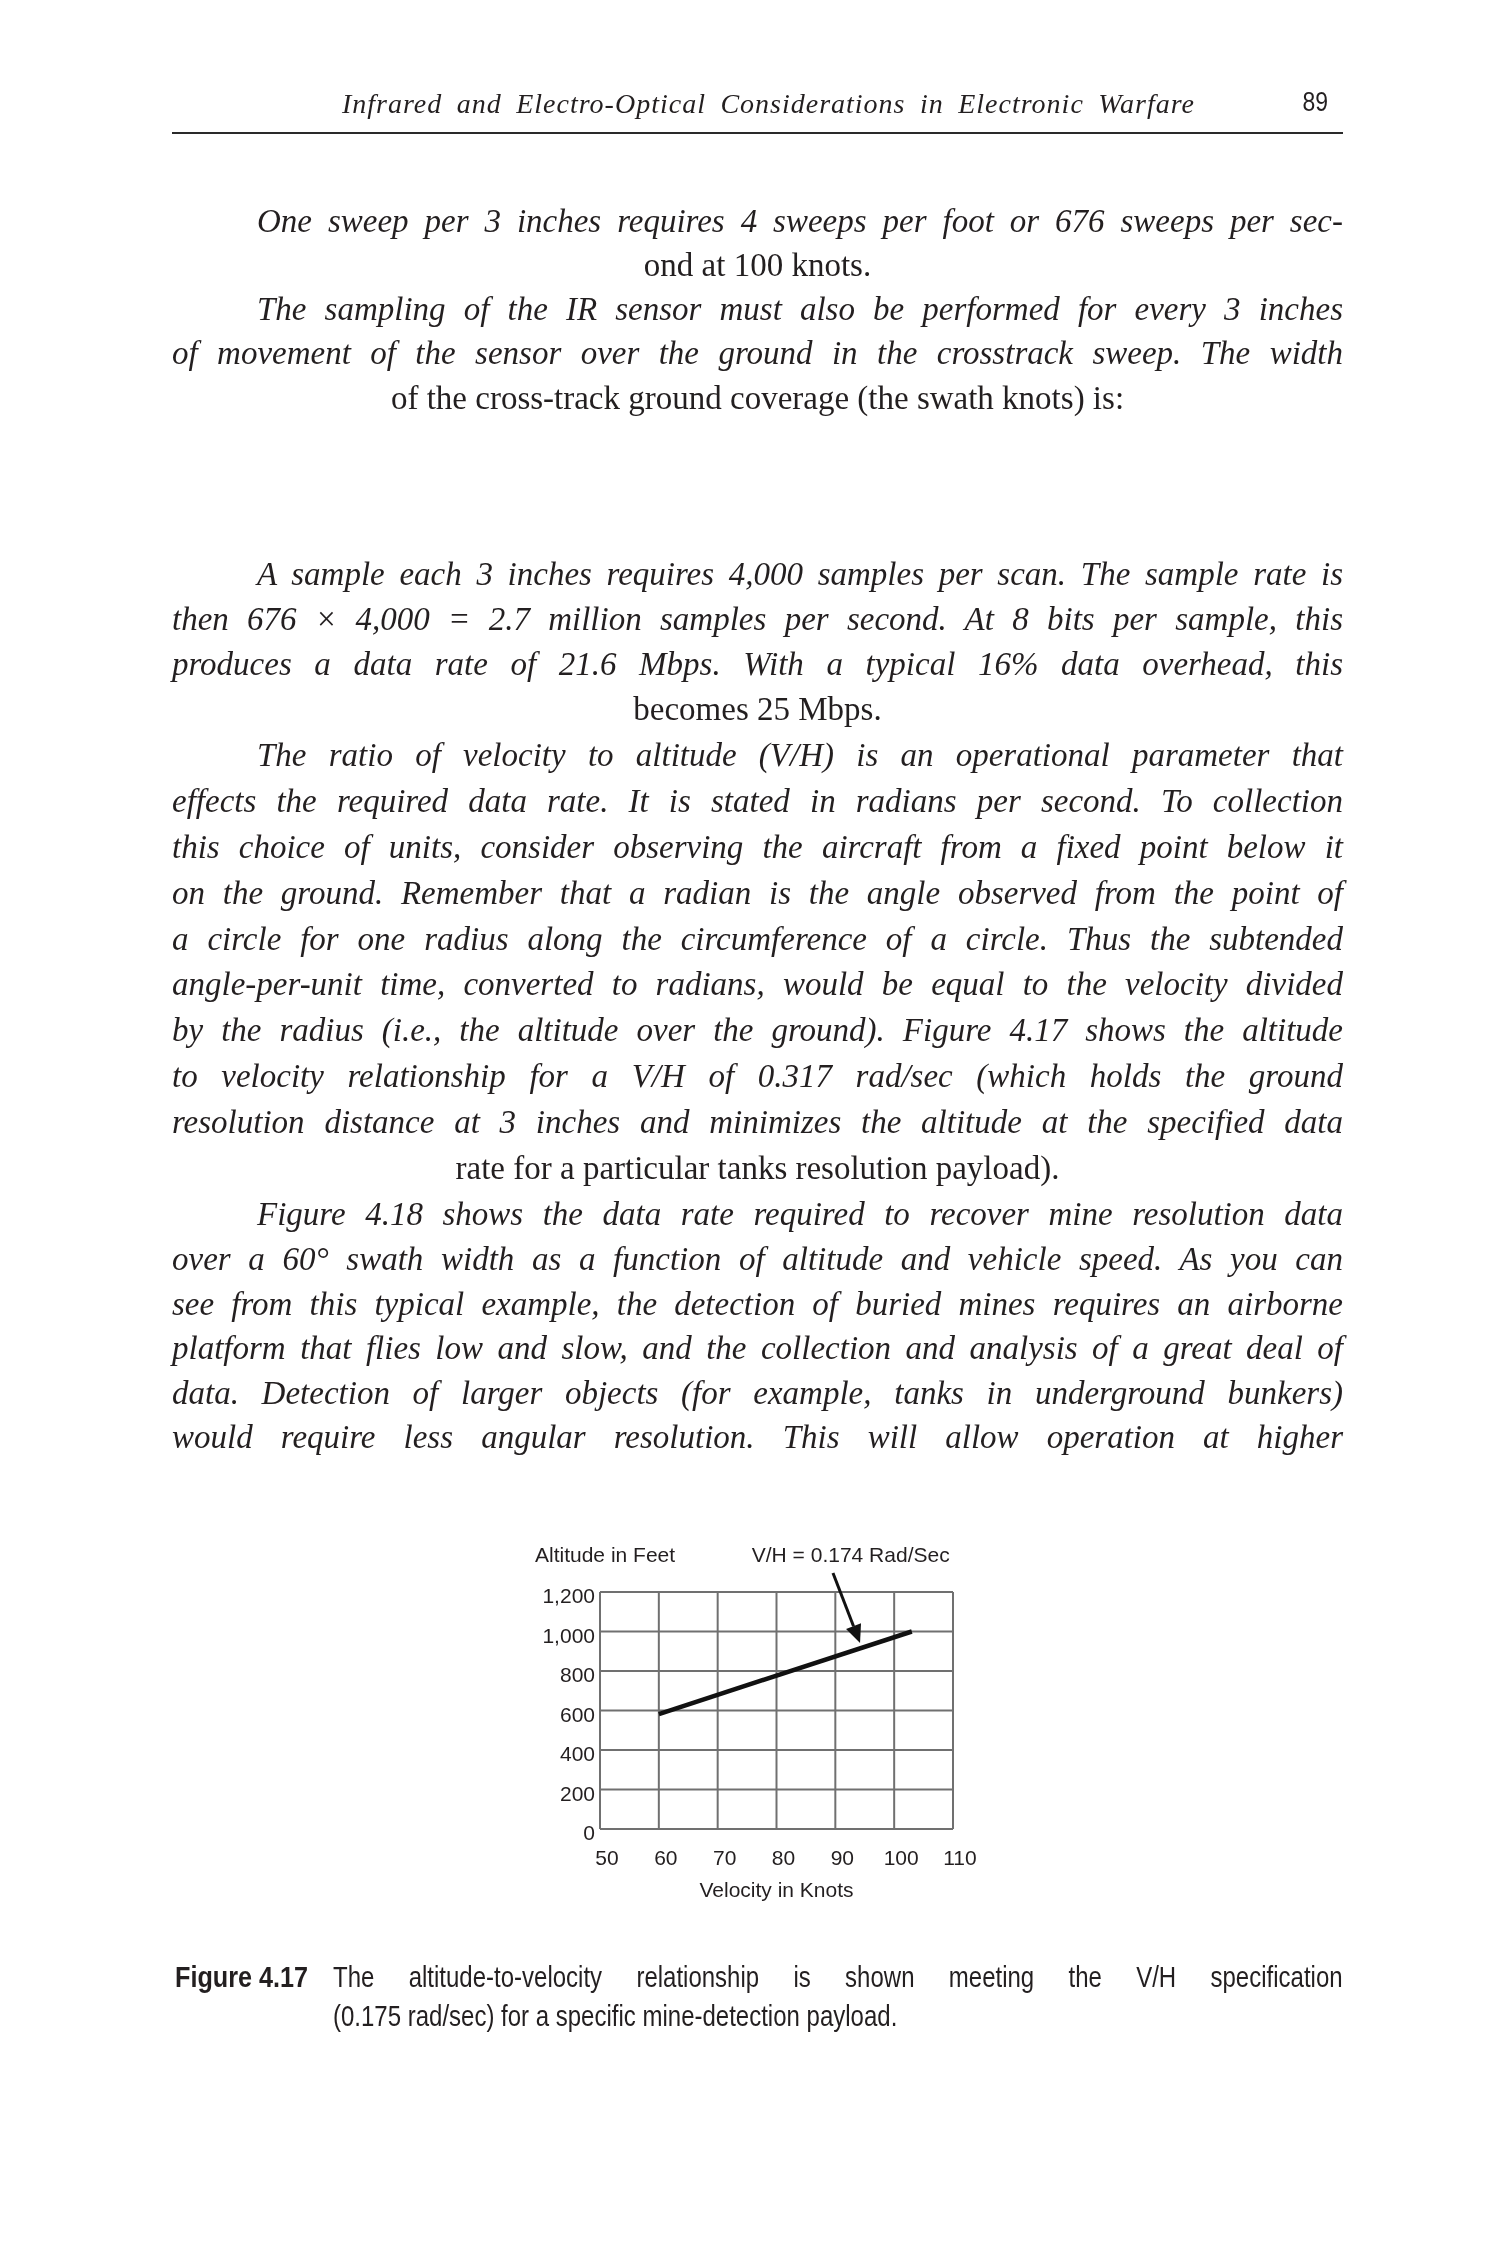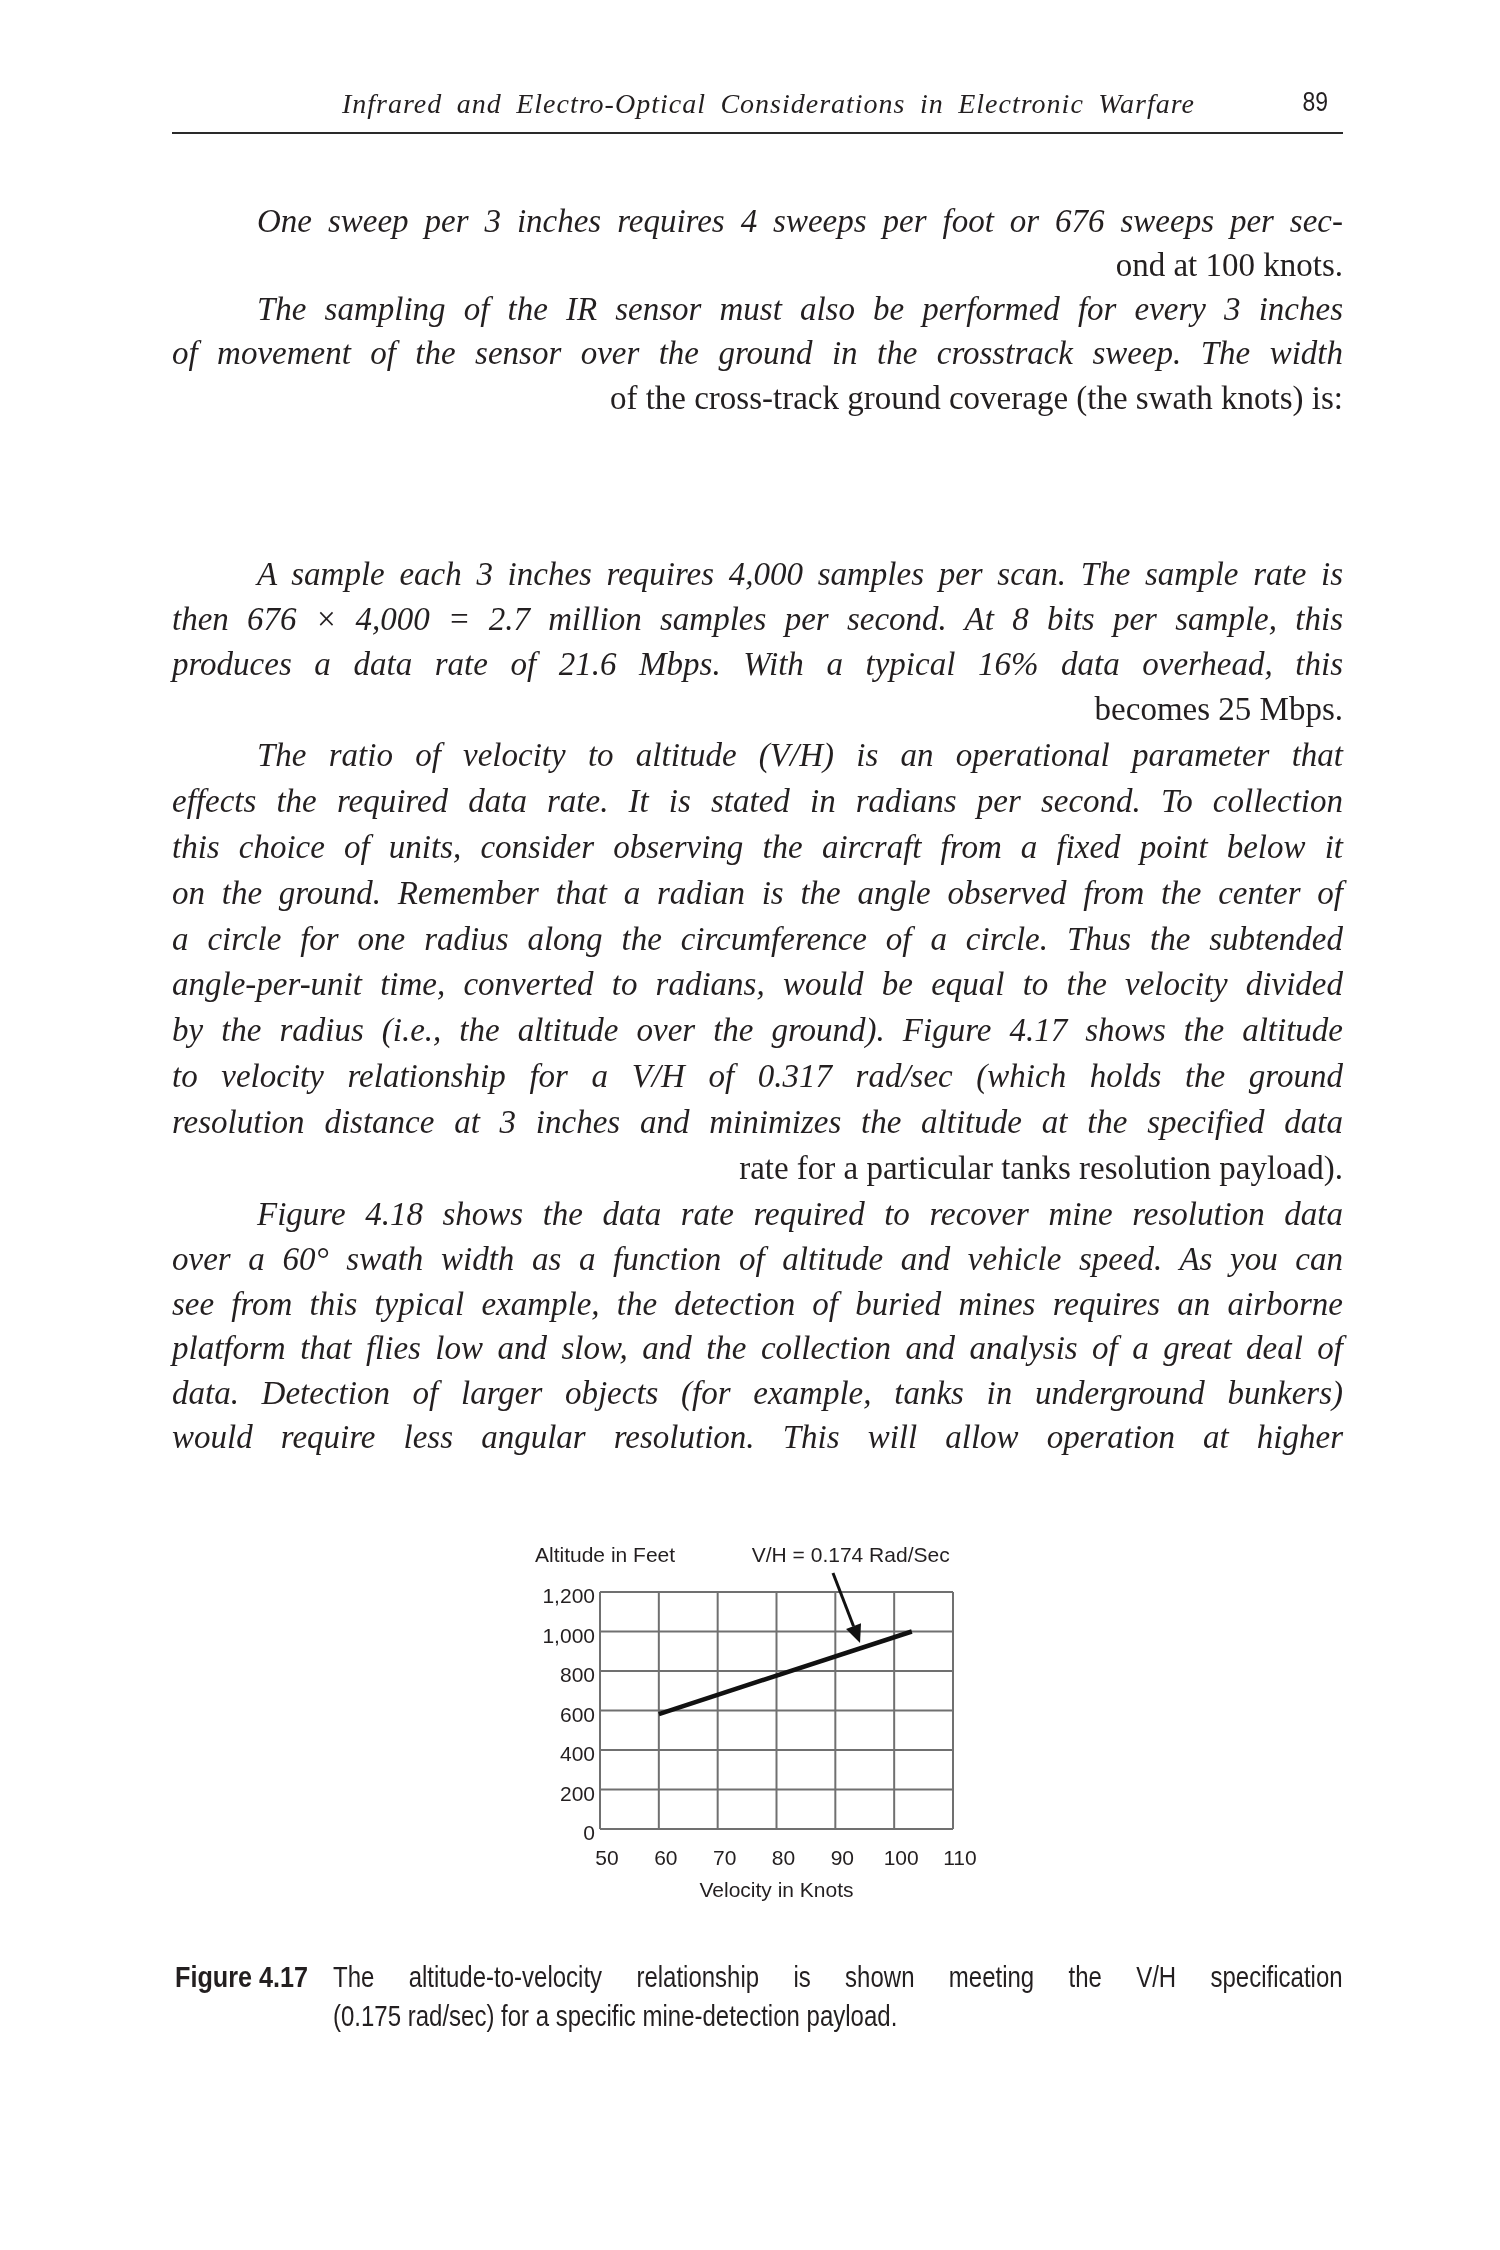--- a/index.html
+++ b/index.html
@@ -41,21 +41,21 @@
     width: 1171px;
     height: 2px;
     background: #2a2a2a;
   }
   
   .line {
     position: absolute;
     left: 172px;
     width: 1171px;
     font: 33px/44px "Liberation Serif", serif;
-    text-align: right;
+    text-align: center;
   }
   .just { text-align: justify; text-align-last: justify; font-style: italic; }
   .indent { text-indent: 85px; }
   
   .equation {
     position: absolute;
     left: 230px;
     top: 455px;
     width: 1049px;
     font: 33px/44px "Liberation Serif", serif;
@@ -129,21 +129,21 @@
     <div class="line just indent" style="top:552px">A sample each 3 inches requires 4,000 samples per scan. The sample rate is</div>
     <div class="line just" style="top:597px">then 676 × 4,000 = 2.7 million samples per second. At 8 bits per sample, this</div>
     <div class="line just" style="top:642px">produces a data rate of 21.6 Mbps. With a typical 16% data overhead, this</div>
     <div class="line" style="top:687px">becomes 25 Mbps.</div>
   </div>
 
   <div>
     <div class="line just indent" style="top:733px">The ratio of velocity to altitude (V/H) is an operational parameter that</div>
     <div class="line just" style="top:779px">effects the required data rate. It is stated in radians per second. To collection</div>
     <div class="line just" style="top:825px">this choice of units, consider observing the aircraft from a fixed point below it</div>
-    <div class="line just" style="top:871px">on the ground. Remember that a radian is the angle observed from the center of</div>
+    <div class="line just" style="top:871px">on the ground. Remember that a radian is the angle observed from the point of</div>
     <div class="line just" style="top:917px">a circle for one radius along the circumference of a circle. Thus the subtended</div>
     <div class="line just" style="top:962px">angle-per-unit time, converted to radians, would be equal to the velocity divided</div>
     <div class="line just" style="top:1008px">by the radius (i.e., the altitude over the ground). Figure 4.17 shows the altitude</div>
     <div class="line just" style="top:1054px">to velocity relationship for a V/H of 0.317 rad/sec (which holds the ground</div>
     <div class="line just" style="top:1100px">resolution distance at 3 inches and minimizes the altitude at the specified data</div>
     <div class="line" style="top:1146px">rate for a particular tanks resolution payload).</div>
   </div>
 
   <div>
     <div class="line just indent" style="top:1192px">Figure 4.18 shows the data rate required to recover mine resolution data</div>

